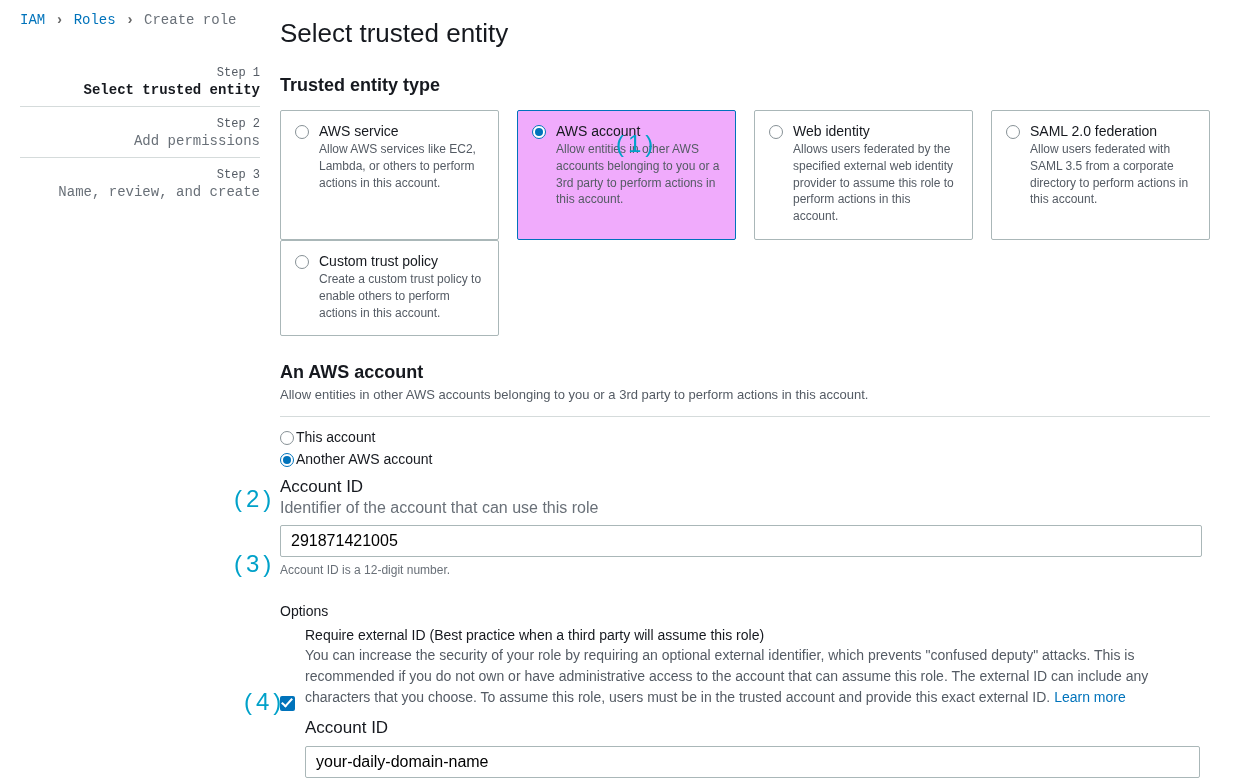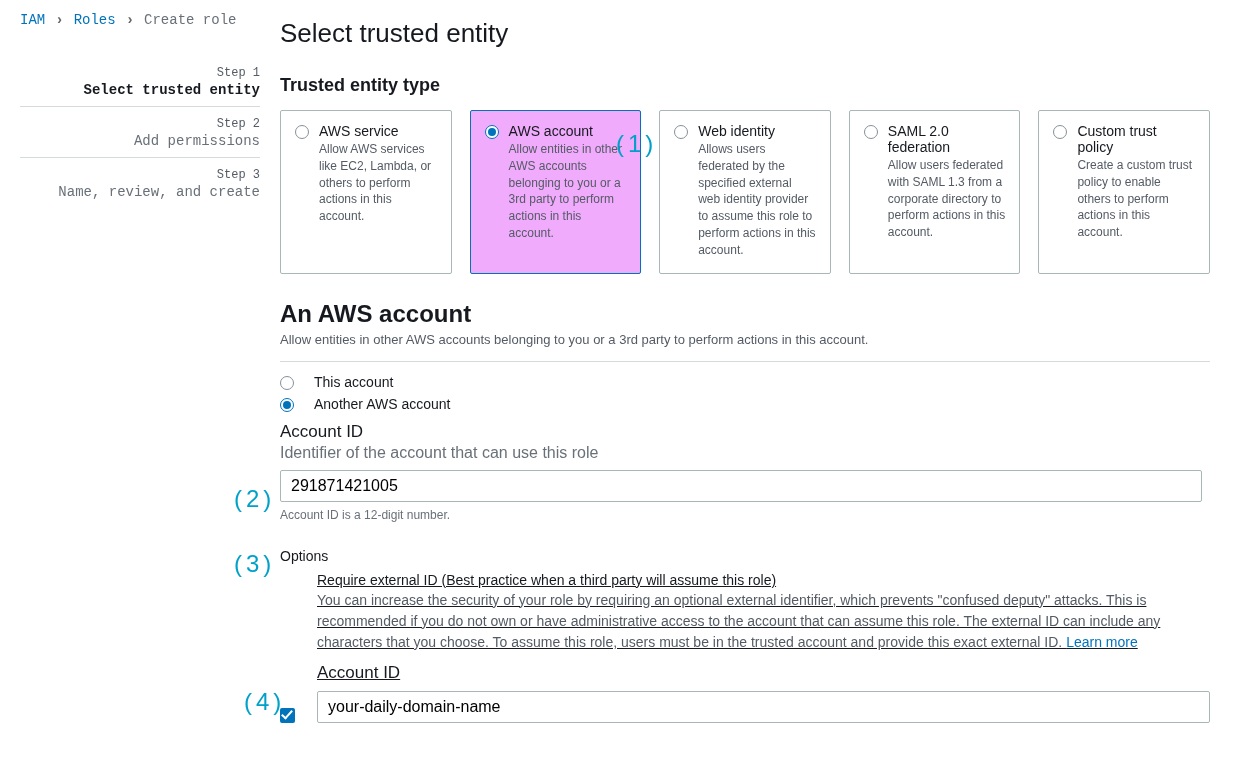--- a/index.html
+++ b/index.html
@@ -17,52 +17,52 @@
   .breadcrumb a { color: #0073bb; text-decoration: none; }
   .breadcrumb .sep { color: #666; font-weight: 600; }
   .breadcrumb .current { color: #697078; }
   .step { padding: 10px 0 8px 0; border-bottom: 1px solid #d5dbdb; text-align: right; }
   .step:last-child { border-bottom: none; }
   .step-label { font-size: 12px; color: #545b64; margin-bottom: 2px; }
   .step-title { font-size: 14px; color: #697078; }
   .step.active .step-title { color: #16191f; font-weight: 700; }
   h1.page-title { font-size: 26px; font-weight: 400; color: #16191f; margin: 6px 0 26px 0; }
   h2.section-title { font-size: 18px; font-weight: 700; color: #16191f; margin-bottom: 14px; }
-  .entity-grid { display: grid; grid-template-columns: repeat(5, 1fr); gap: 16px 18px; margin-bottom: 26px; }
+  .entity-grid { display: grid; grid-template-columns: repeat(4, 1fr); gap: 0 18px; margin-bottom: 26px; }
   .entity-card {
     border: 1px solid #aab7b8; border-radius: 2px; padding: 12px 14px 14px 14px;
     display: flex; align-items: flex-start; gap: 10px; cursor: pointer; background: #fff;
   }
   .entity-card.selected { border: 1px solid #0073bb; background: #f0abfc; }
   .radio {
     width: 14px; height: 14px; border: 1px solid #879196; border-radius: 50%;
     flex-shrink: 0; margin-top: 2px; position: relative; background: #fff;
   }
   .radio.checked { border-color: #0073bb; }
   .radio.checked::after {
     content: ""; position: absolute; top: 2px; left: 2px; width: 8px; height: 8px;
     background: #0073bb; border-radius: 50%;
   }
   .entity-title { font-size: 14px; color: #16191f; margin-bottom: 2px; }
   .entity-desc  { font-size: 12px; color: #545b64; line-height: 1.4; }
   .subsection { margin-top: 10px; }
-  .sub-title { font-size: 24px; font-weight: 700; margin-bottom: 4px; }
+  .sub-title { font-size: 18px; font-weight: 700; margin-bottom: 4px; }
   .sub-desc  { font-size: 13px; color: #545b64; margin-bottom: 12px; padding-bottom: 14px; border-bottom: 1px solid #d5dbdb; }
-  .radio-row { display: flex; align-items: center; gap: 20px; margin: 6px 0; cursor: pointer; }
+  .radio-row { display: flex; align-items: center; gap: 2px; margin: 6px 0; cursor: pointer; }
   .radio-row .label { font-size: 14px; }
   .field-label { font-size: 17px; color: #16191f; margin-top: 10px; }
   .field-help  { font-size: 16px; color: #697078; margin-top: 2px; }
   .text-input {
     width: 100%; max-width: 922px; margin-top: 8px; padding: 6px 10px;
     border: 1px solid #aab7b8; border-radius: 2px; font-size: 16px; font-family: inherit;
     height: 32px;
   }
   .field-note { font-size: 12px; color: #697078; margin-top: 6px; }
   .options-label { font-size: 14px; margin-top: 26px; margin-bottom: 8px; }
-  .check-row { display: flex; align-items: flex-end; gap: 22px; text-decoration: underline; }
+  .check-row { display: flex; align-items: center; gap: 10px; }
   .checkbox {
     width: 15px; height: 15px; border-radius: 2px; background: #0073bb;
     flex-shrink: 0; position: relative; margin-top: 2px;
   }
   .checkbox::after {
     content: ""; position: absolute; left: 4px; top: 0px; width: 4px; height: 9px;
     border: solid #fff; border-width: 0 2px 2px 0; transform: rotate(42deg);
   }
   .check-body .check-title { font-size: 14px; }
   .check-desc { font-size: 14px; color: #545b64; line-height: 1.5; margin-top: 2px; }
@@ -123,21 +123,21 @@
         <div class="radio"></div>
         <div>
           <div class="entity-title">Web identity</div>
           <div class="entity-desc">Allows users federated by the specified external web identity provider to assume this role to perform actions in this account.</div>
         </div>
       </div>
       <div class="entity-card">
         <div class="radio"></div>
         <div>
           <div class="entity-title">SAML 2.0 federation</div>
-          <div class="entity-desc">Allow users federated with SAML 1.3 from a corporate directory to perform actions in this account.</div>
+          <div class="entity-desc">Allow users federated with SAML 3.5 from a corporate directory to perform actions in this account.</div>
         </div>
       </div>
       <div class="entity-card">
         <div class="radio"></div>
         <div>
           <div class="entity-title">Custom trust policy</div>
           <div class="entity-desc">Create a custom trust policy to enable others to perform actions in this account.</div>
         </div>
       </div>
     </div>

